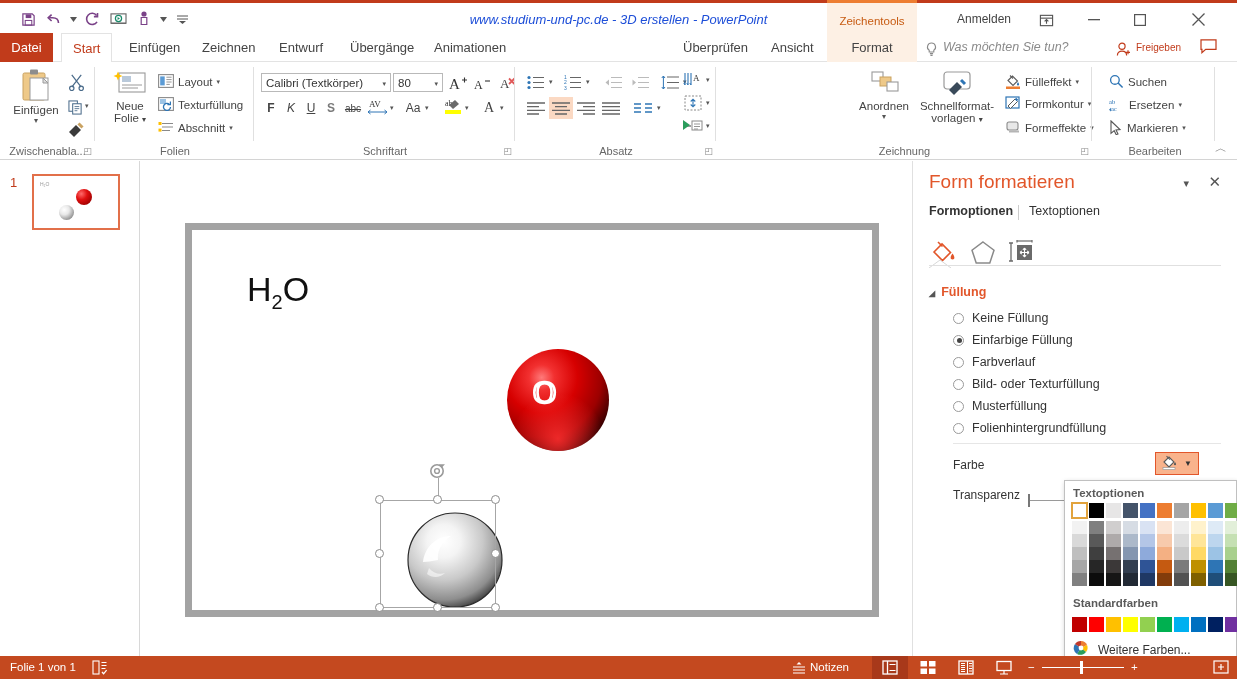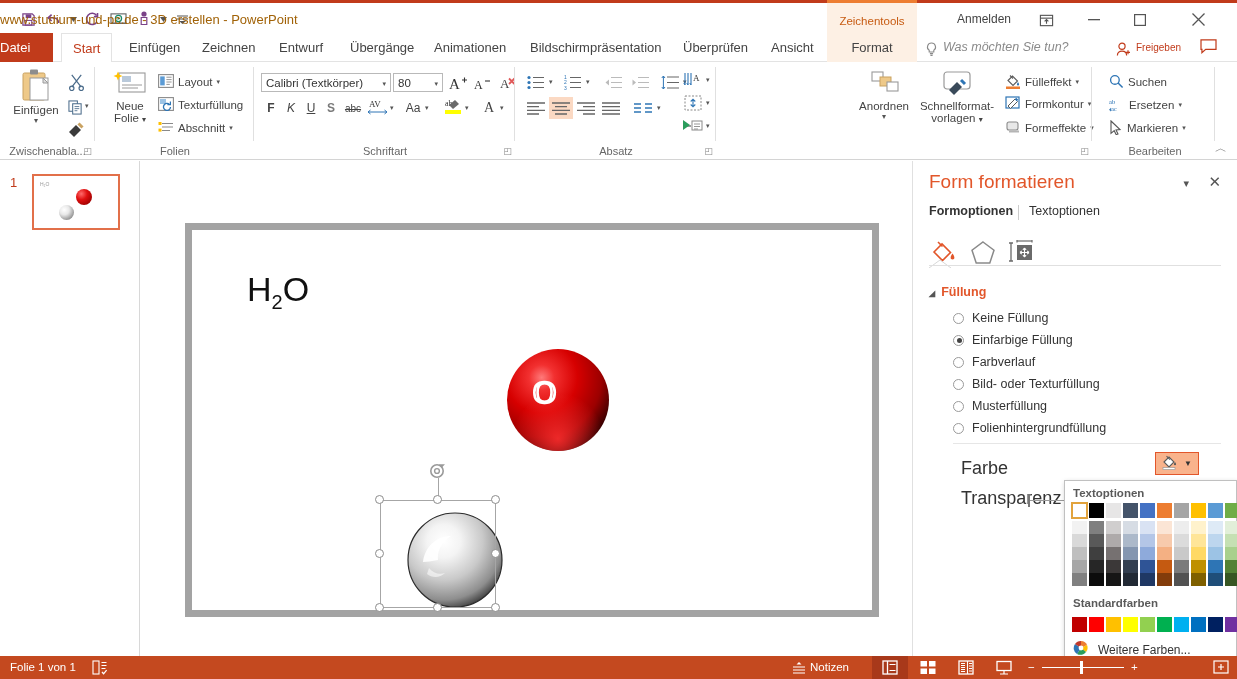--- a/index.html
+++ b/index.html
@@ -14,22 +14,23 @@
   #titlebar{
     position:absolute; left:0; top:0; width:1237px; height:33px;
     background:#fff; border-top:3px solid #c13b1b;
   }
   .qat { position:absolute; top:4px; display:flex; align-items:center; gap:2px;}
   .qbtn{ width:24px;height:24px; display:flex;align-items:center;justify-content:center;
          color:#7a4288; cursor:default;}
   .qbtn svg{display:block;}
   #wintitle{
     position:absolute; left:0; top:0; width:1237px; height:33px;
-    line-height:33px; text-align:left; font-size:13px; color:#a16207;
+    line-height:33px; text-align:center; font-size:13px; color:#1d4ed8;
     pointer-events:none;
+    font-style:italic;
   }
   #ctxtools{
     position:absolute; left:827px; top:0; width:90px; height:33px;
     background:#fdf0e4; color:#c75b12; font-size:11.5px;
     text-align:center; line-height:36px;
   }
   #ctxtools::before{
     content:""; position:absolute; left:0; top:-3px; width:90px;height:3px;background:#ed7d31;
   }
   #signin{
@@ -43,21 +44,21 @@
   #w-min{ right:120px;} #w-max{ right:74px;} #w-close{ right:16px;}
   
   #tabstrip{
     position:absolute; left:0; top:33px; width:1237px; height:29px; background:#fff;
     border-bottom:1px solid #e3e3e3;
   }
   .tab{
     position:absolute; top:0; height:29px; line-height:29px;
     padding:0 11px; font-size:13px; color:#444; white-space:nowrap; cursor:default;
   }
-  .tab.file{ background:#c13b1b; color:#fff; left:0; width:53px; text-align:left; padding:0;}
+  .tab.file{ background:#c13b1b; color:#fff; left:0; width:53px; text-align:center; padding:0;}
   .tab.active{ color:#c13b1b; border:1px solid #e3e3e3; border-bottom:1px solid #fff;
      background:#fff; height:30px;}
   .tab.ctx{ background:#fdf0e4;}
   #tellme{
     position:absolute; left:925px; top:0; height:29px; line-height:29px;
     color:#8a8a8a; font-size:12.5px; font-style:italic; padding-left:18px;
   }
   #tellme .bulb{ position:absolute; left:0; top:6px;}
   #share{
     position:absolute; right:56px; top:0; height:29px; line-height:29px;
@@ -128,21 +129,21 @@
   .paneicon{ position:absolute; top:76px; width:36px; height:30px;
      display:flex;align-items:center;justify-content:center;}
   .section{ position:absolute; left:16px; font-size:12.5px; color:#e2562a; font-weight:bold;}
   .section .tri{ color:#555; font-size:8px; margin-right:6px;}
   .radio{ position:absolute; left:40px; font-size:12.5px; color:#333;
      display:flex; align-items:center; gap:8px;}
   .rdot{ width:11px;height:11px;border-radius:50%;border:1px solid #9a9a9a;background:#fff;
      position:relative; flex:none;}
   .rdot.on::after{ content:""; position:absolute; left:2.5px; top:2.5px; width:5px;height:5px;
      border-radius:50%; background:#444;}
-  .rowlbl{ position:absolute; left:48px; font-size:18px; color:#333;}
+  .rowlbl{ position:absolute; left:40px; font-size:12px; color:#333;}
   #colorbtn{ position:absolute; left:1155px; top:452px; width:44px; height:23px;
      background:#f9b38c; border:1px solid #e2562a; display:flex; align-items:center;}
   #slidertrack{ position:absolute; left:1030px; top:500px; width:88px; height:1px; background:#9a9a9a;}
   #sliderthumb{ position:absolute; left:1028px; top:494px; width:2px; height:13px; background:#777;}
   
   #cdrop{ position:absolute; left:1064px; top:480px; width:173px; height:199px;
      background:#fff; border:1px solid #c0c0c0; box-shadow:1px 2px 5px rgba(0,0,0,.22);}
   .cdhdr{ position:absolute; left:8px; font-size:11.5px; color:#5a5a5a; font-weight:bold;}
   #themegrid{ position:absolute; left:7px; top:22px; display:flex; gap:2px;}
   .ccol{ display:flex; flex-direction:column; }
@@ -253,21 +254,20 @@
 </div>
 
 <div id="tabstrip">
   <div class="tab file" style="left:0;width:53px">Datei</div>
   <div class="tab active" style="left:61px">Start</div>
   <div class="tab" style="left:118px">Einfügen</div>
   <div class="tab" style="left:191px">Zeichnen</div>
   <div class="tab" style="left:268px">Entwurf</div>
   <div class="tab" style="left:339px">Übergänge</div>
   <div class="tab" style="left:423px">Animationen</div>
-  <div class="tab" style="left:519px">Bildschirmpräsentation</div>
   <div class="tab" style="left:672px">Überprüfen</div>
   <div class="tab" style="left:760px">Ansicht</div>
   <div class="tab ctx" style="left:827px;width:90px;text-align:center;padding:0">Format</div>
 
   <div id="tellme">
     <span class="bulb">
       <svg width="13" height="15" viewBox="0 0 13 15">
           <path d="M6.5 1a4 4 0 0 0-2.3 7.3v1.7h4.6V8.3A4 4 0 0 0 6.5 1z" fill="none" stroke="#8a8a8a" stroke-width="1.1"></path>
           <path d="M4.9 11.6h3.2M5.4 13.4h2.2" stroke="#8a8a8a" stroke-width="1.1"></path>
         </svg>
@@ -599,20 +599,21 @@
     <div class="smbtn" style="left:288px;top:56px">
       <span class="ic">
         <svg width="16" height="16" viewBox="0 0 16 16">
             <rect x="2" y="3" width="11" height="8" rx="2" fill="#e8e8e8" stroke="#8a8a8a" stroke-width="1.1"></rect>
             <path d="M4 12.5h10" stroke="#b5b5b5" stroke-width="2"></path>
           </svg>
       </span>
       <span>Formeffekte</span>
         <span style="font-size:7px;color:#555">▾</span>
     </div>
+    <div class="gname">Zeichnung</div>
     <div class="dlgl">◰</div>
     <div class="sep"></div>
   </div>
 
   <div class="group" style="left:1095px;width:120px">
     <div class="smbtn" style="left:14px;top:10px">
       <span class="ic">
         <svg width="15" height="15" viewBox="0 0 16 16">
             <circle cx="6.3" cy="6.3" r="4.6" fill="none" stroke="#2e75b5" stroke-width="1.4"></circle>
             <path d="M9.7 9.7l4.8 4.8" stroke="#2e75b5" stroke-width="1.6"></path>

